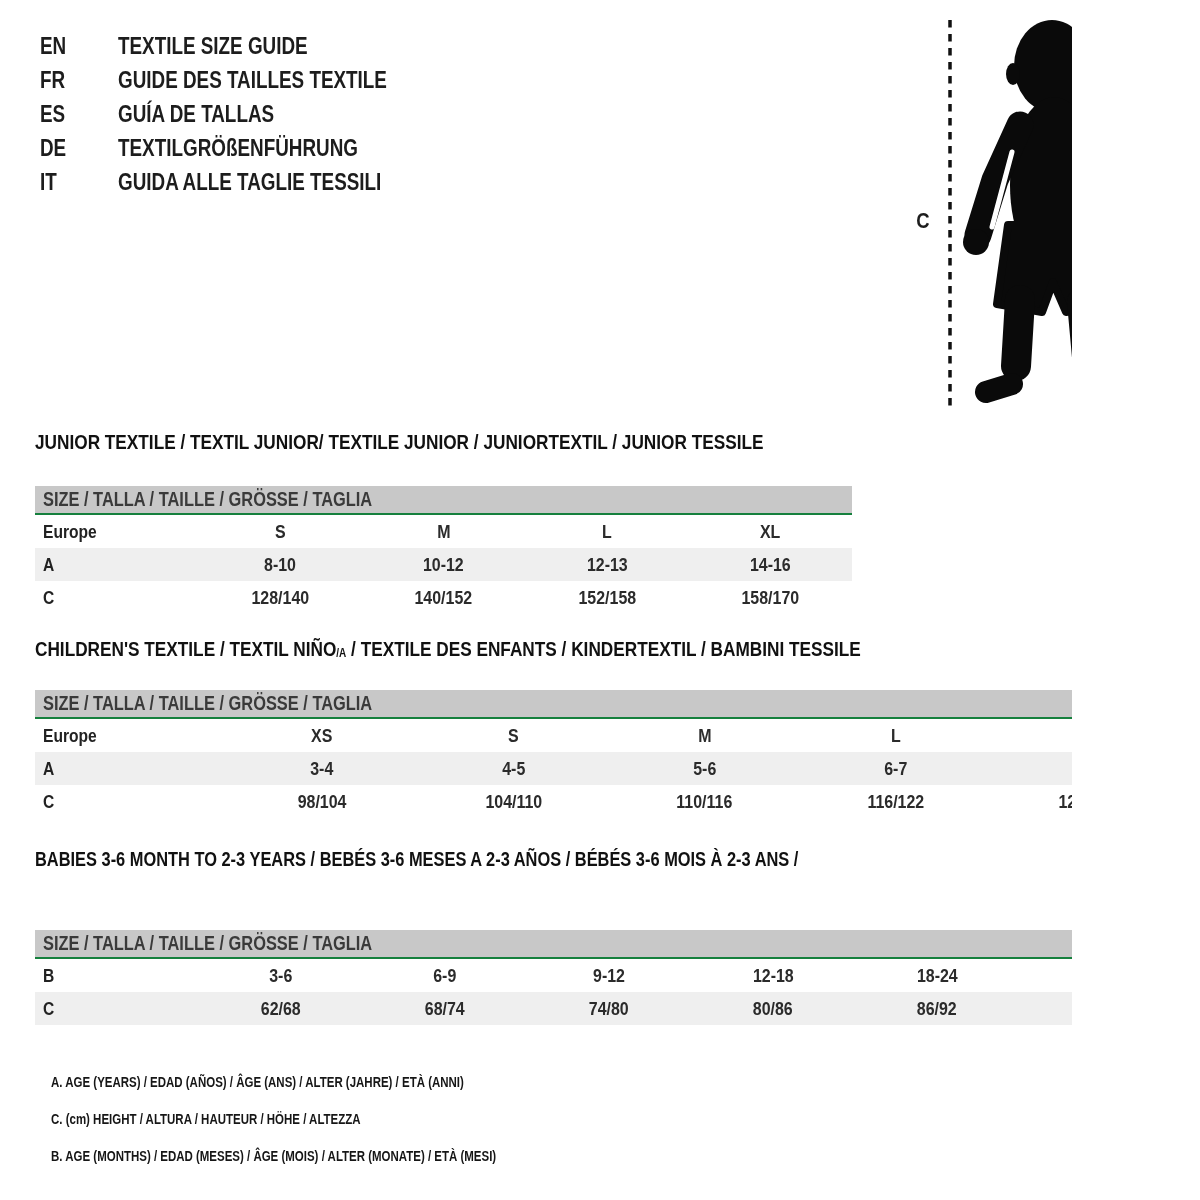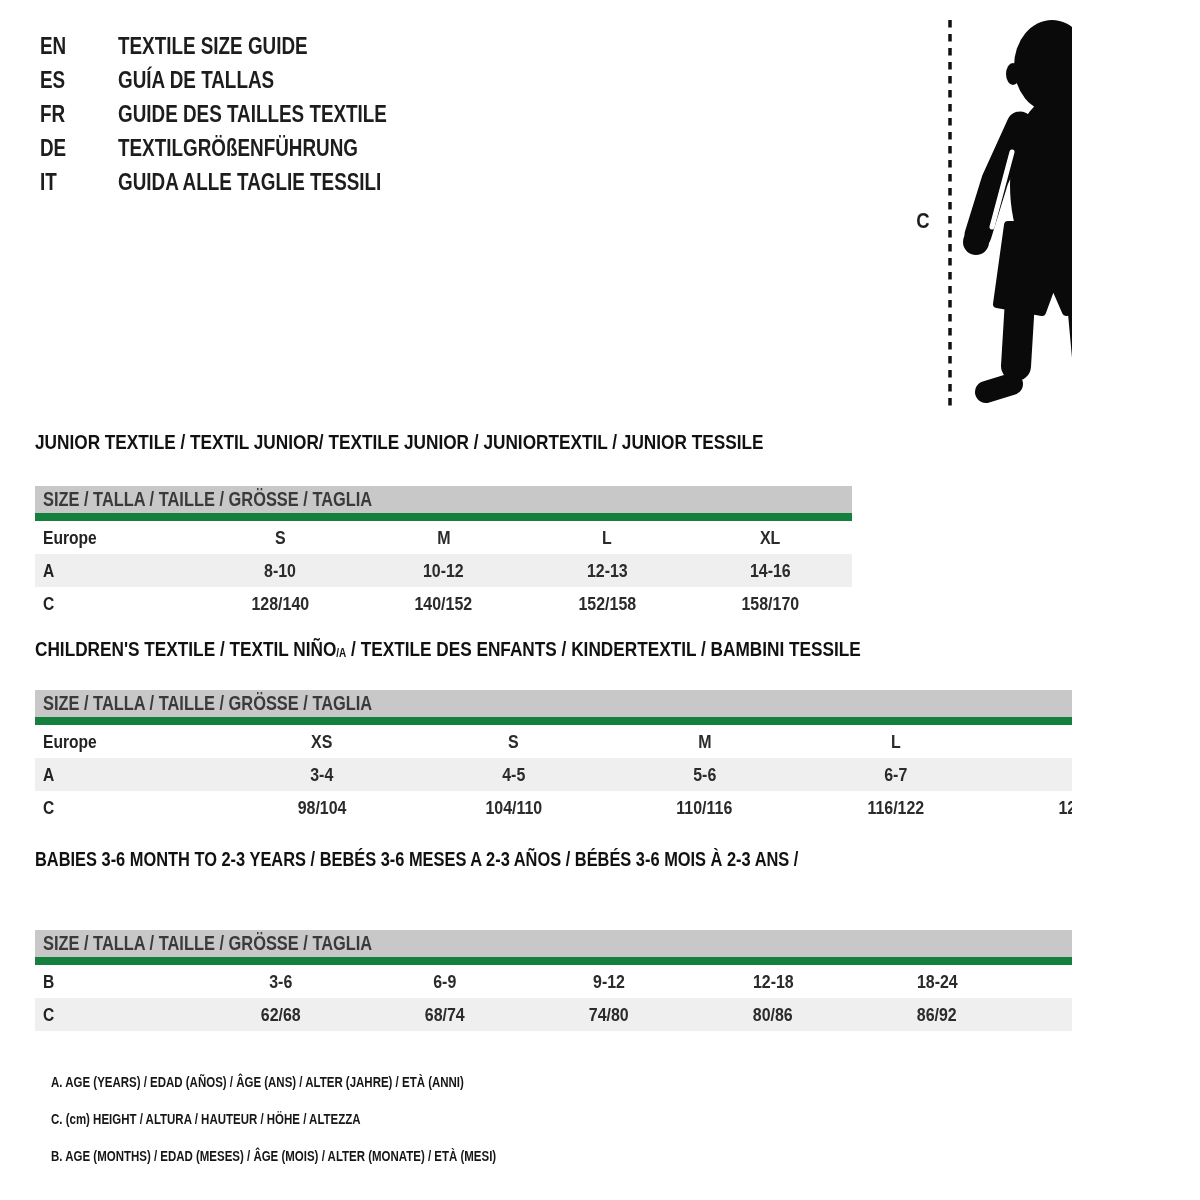--- a/index.html
+++ b/index.html
@@ -29,46 +29,46 @@
   #title-babies-2 { top:883px; font-size:20px; }
   .subA { font-size:0.58em; vertical-align:-0.12em; }
 
   
   table.tbl { position:absolute; left:35px; border-collapse:collapse; table-layout:fixed; }
   #tbl-junior   { top:486px; width:817px; }
   #tbl-children { top:690px; width:1148px; }
   #tbl-babies   { top:930px; width:1148px; }
   th.hdrbar {
     background:#c8c8c8; height:27px; text-align:left; padding:0 0 0 8px;
-    font-size:20px; color:#3a3a3a; font-weight:700; border-bottom:8px solid #15803d;
+    font-size:20px; color:#3a3a3a; font-weight:700; border-bottom:2px solid #15803d;
   }
   .tbl td { height:33px; text-align:center; font-size:19px; color:#2b2b2b; padding:0; }
   .tbl td.first { width:105px; text-align:left; padding-left:8px; color:#222;margin-left:44px; }
   tr.shade td { background:#efefef; }
 
   
   #legend { position:absolute; left:35px; top:1064px; font-size:14px; line-height:37px; color:#161616;margin-left:16px; }
 </style>
 </head>
 <body>
 
 <div id="page">
 
   <div id="langs">
     <div class="lang-row">
       <span class="lang-code"><span class="cxl">EN</span></span>
       <span class="cxl">TEXTILE SIZE GUIDE</span>
     </div>
     <div class="lang-row">
+      <span class="lang-code"><span class="cxl">FR</span></span>
+      <span class="cxl">GUIDE DES TAILLES TEXTILE</span>
+    </div>
+    <div class="lang-row">
       <span class="lang-code"><span class="cxl">ES</span></span>
       <span class="cxl">GUÍA DE TALLAS</span>
-    </div>
-    <div class="lang-row">
-      <span class="lang-code"><span class="cxl">FR</span></span>
-      <span class="cxl">GUIDE DES TAILLES TEXTILE</span>
     </div>
     <div class="lang-row">
       <span class="lang-code"><span class="cxl">DE</span></span>
       <span class="cxl">TEXTILGRÖßENFÜHRUNG</span>
     </div>
     <div class="lang-row">
       <span class="lang-code"><span class="cxl">IT</span></span>
       <span class="cxl">GUIDA ALLE TAGLIE TESSILI</span>
     </div>
   </div>

